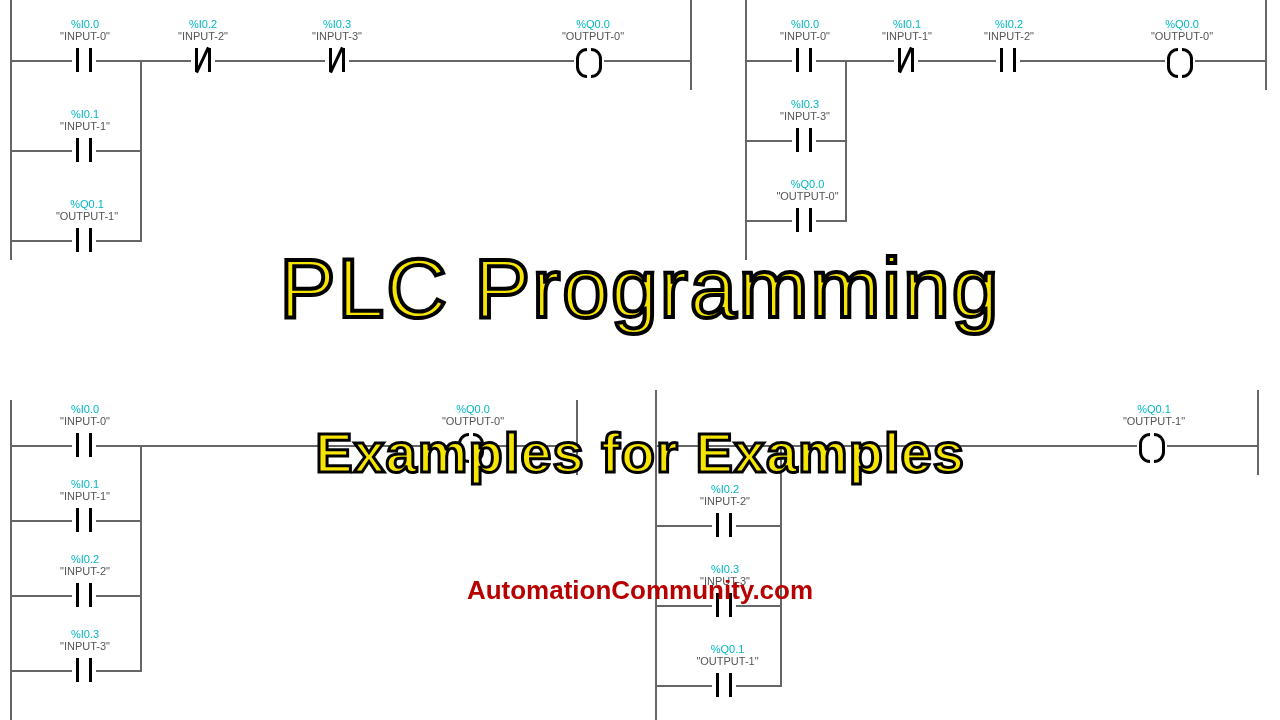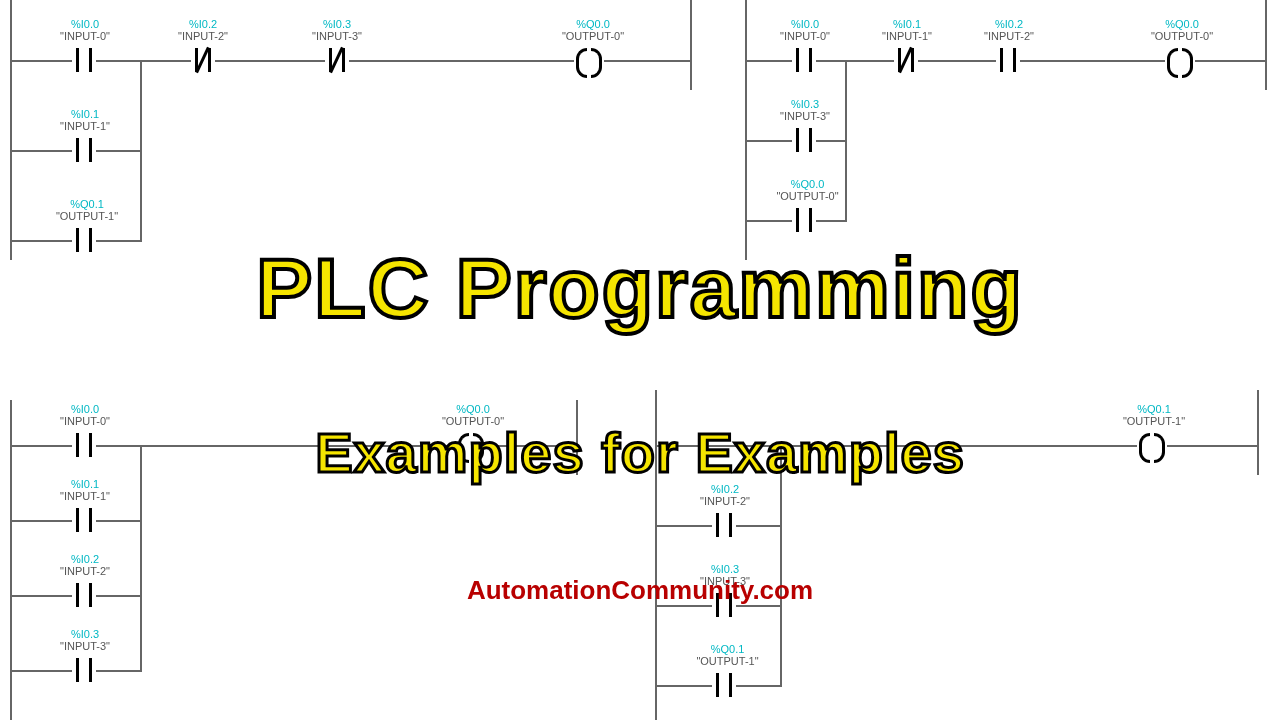--- a/index.html
+++ b/index.html
@@ -75,21 +75,21 @@
     white-space: nowrap;
     line-height: 1.1;
   }
   .addr { color: #00b8c4; font-size: 11px; }
   .name { color: #555; font-size: 11px; }
   .title-main {
     position: absolute;
     left: 50%;
     transform: translateX(-50%);
     font-size: 84px;
-    font-weight: 700;
+    font-weight: 400;
     color: #f5e500;
     -webkit-text-stroke: 4px #000;
     letter-spacing: 2px;
     white-space: nowrap;
   }
   .title-sub {
     position: absolute;
     left: 50%;
     transform: translateX(-50%);
     font-size: 56px;

